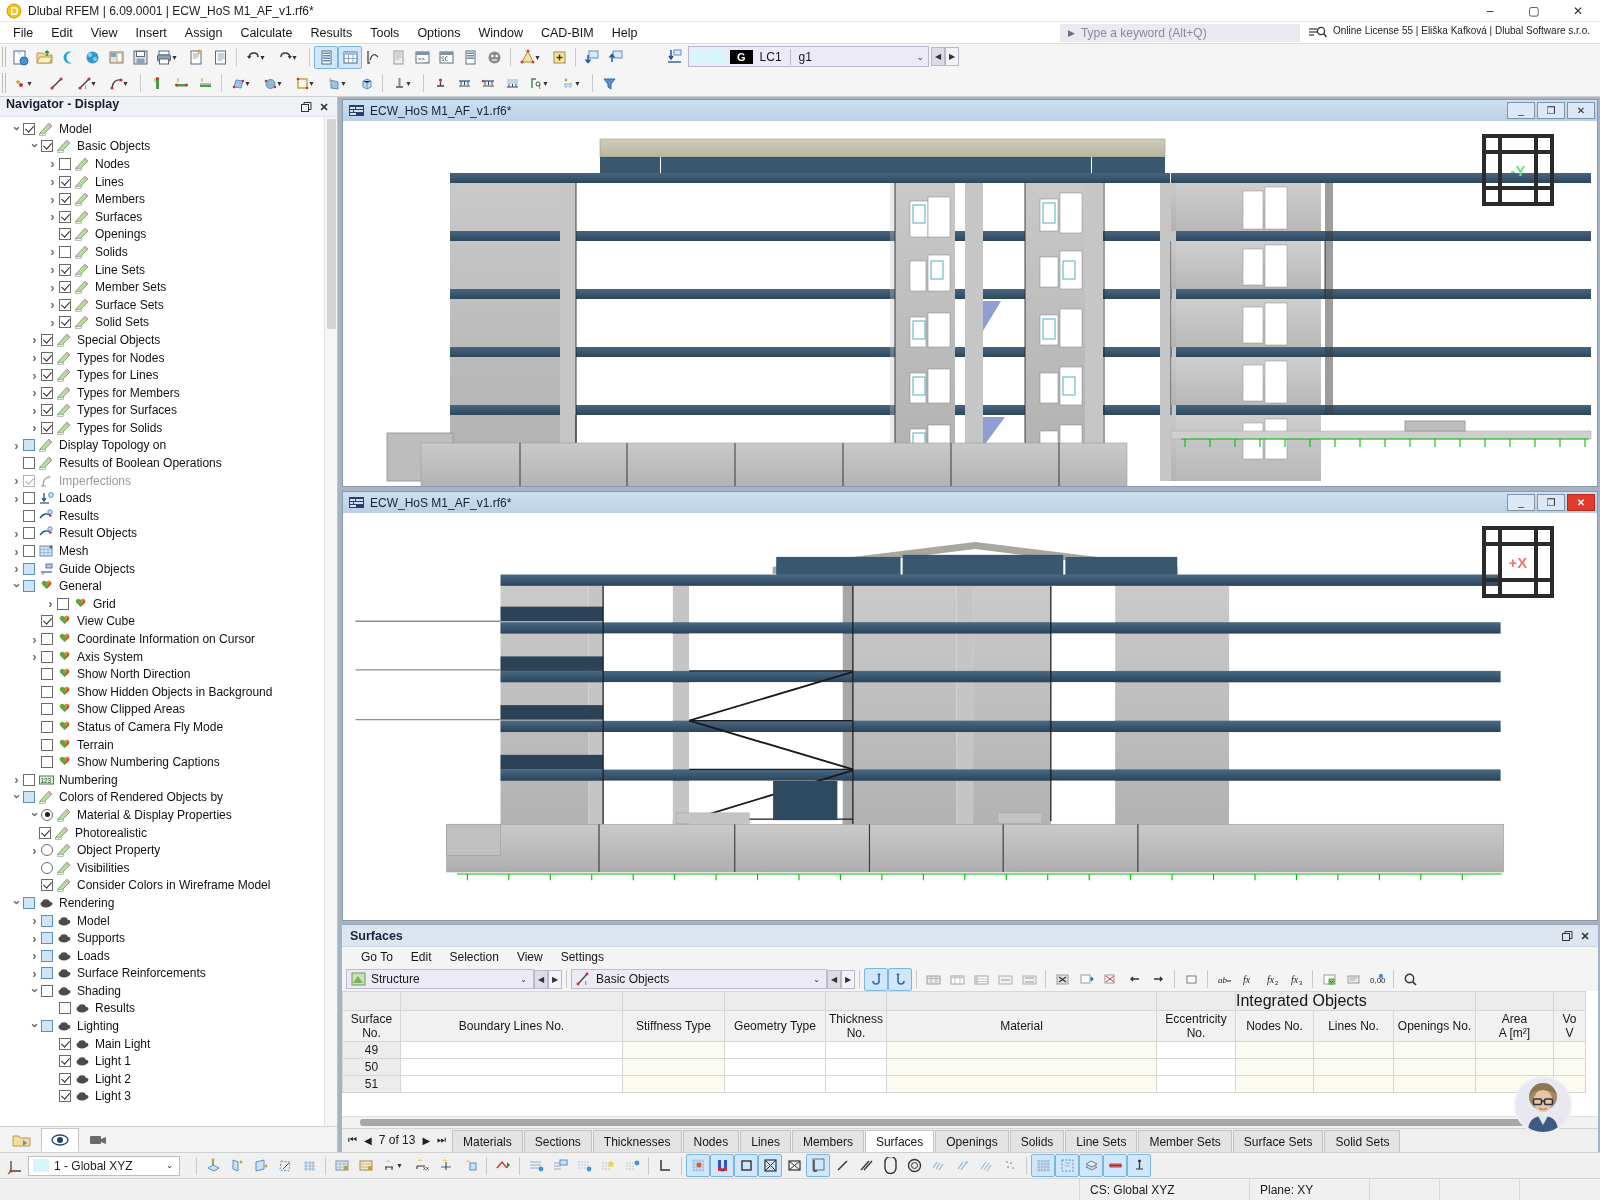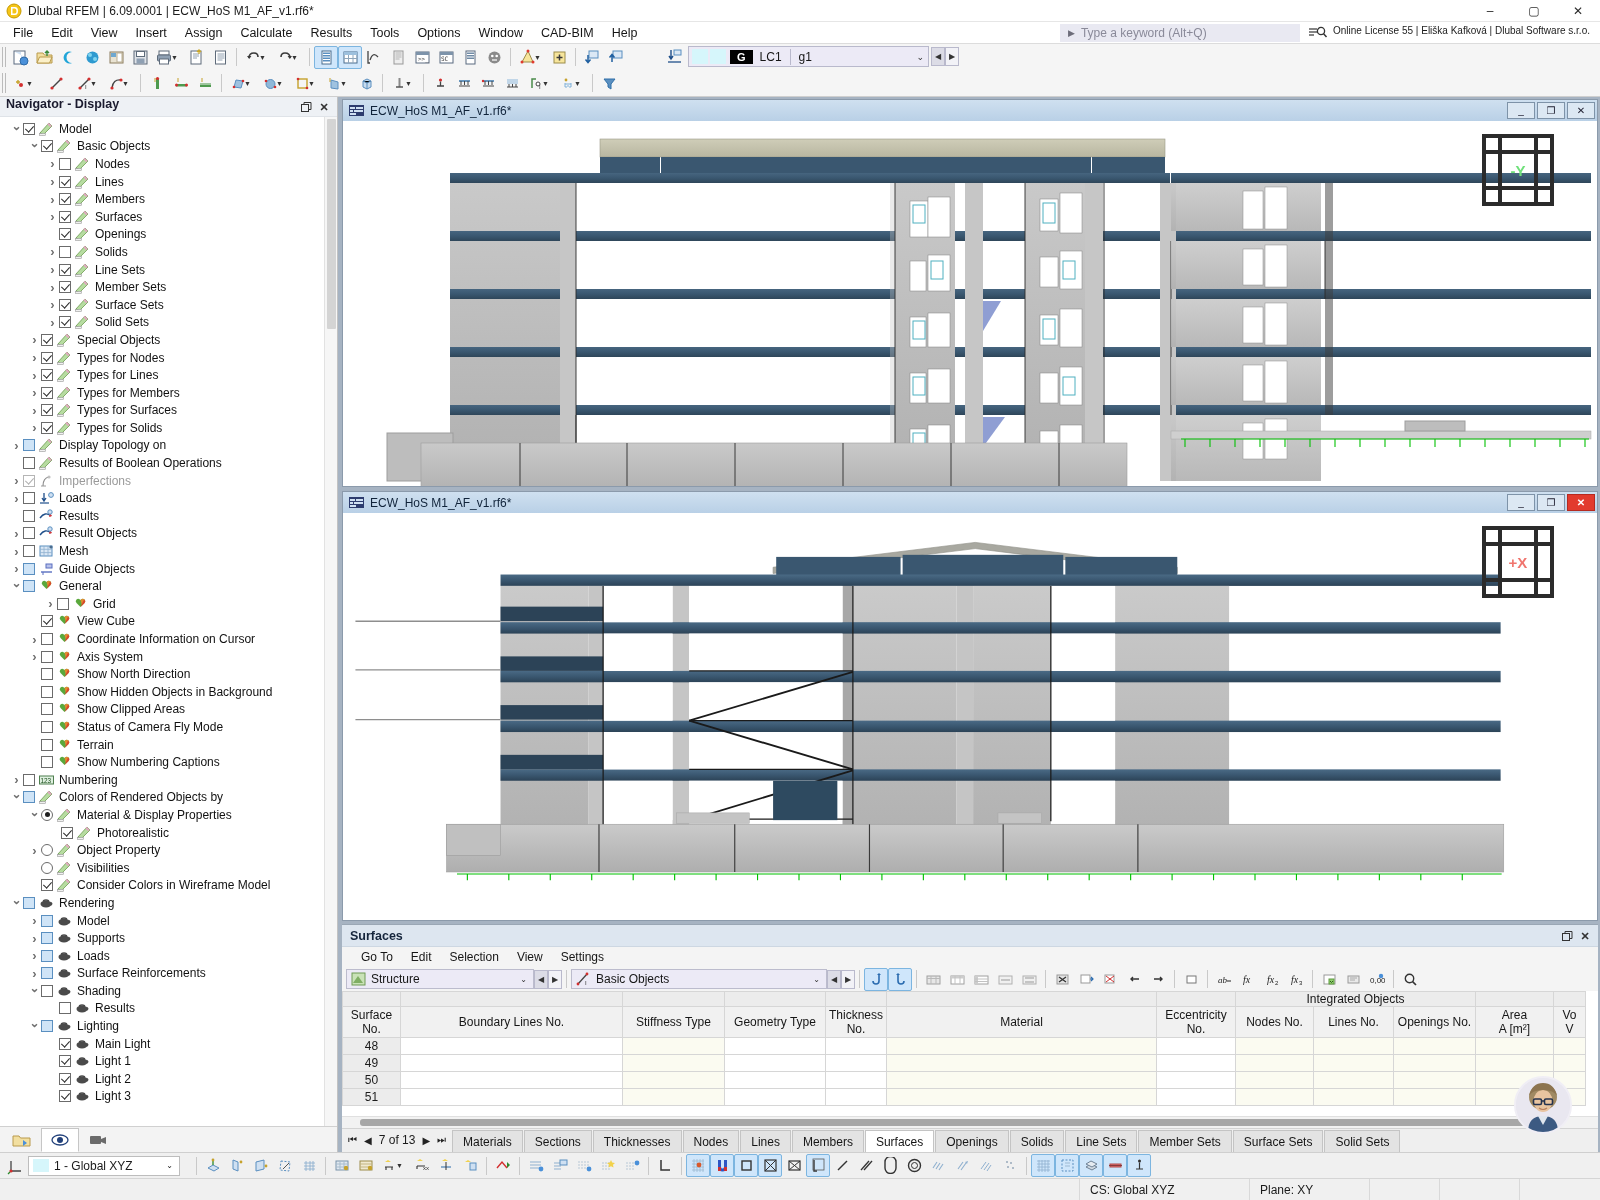--- a/index.html
+++ b/index.html
@@ -978,21 +978,21 @@
               <span class="exp open"></span>
               <span class="rb on"></span>
               <span class="ico"><svg width="15" height="14" viewBox="0 0 15 14">
                   <path d="M1 11L10 1l3 3-9 9z" fill="#b6dca0" stroke="#6d9a52" stroke-width="0.8"></path>
                   <path d="M9 1.5l3 3" stroke="#e0a8c0" stroke-width="2"></path>
                   <path d="M1 11l2.5 1" stroke="#6d9a52"></path>
                   <rect x="0.5" y="11.5" width="6" height="2" fill="#f0f0f0" stroke="#9a9a9a" stroke-width="0.6"></rect>
                 </svg></span>
               <span class="lbl">Material &amp; Display Properties</span>
             </div>
-            <div class="row" style="padding-left:48px">
+            <div class="row" style="padding-left:26px">
               <span class="exp"></span>
               <span class="cb checked"></span>
               <span class="ico"><svg width="15" height="14" viewBox="0 0 15 14">
                   <path d="M1 11L10 1l3 3-9 9z" fill="#b6dca0" stroke="#6d9a52" stroke-width="0.8"></path>
                   <path d="M9 1.5l3 3" stroke="#e0a8c0" stroke-width="2"></path>
                   <path d="M1 11l2.5 1" stroke="#6d9a52"></path>
                   <rect x="0.5" y="11.5" width="6" height="2" fill="#f0f0f0" stroke="#9a9a9a" stroke-width="0.6"></rect>
                 </svg></span>
               <span class="lbl">Photorealistic</span>
             </div>
@@ -1755,54 +1755,40 @@
             </colgroup>
             <thead>
               <tr class="grp">
                 <th></th>
                 <th></th>
                 <th></th>
                 <th></th>
                 <th></th>
                 <th></th>
                 <th></th>
-                <th colspan="3" style="text-align: center; height: 14px; font-size: 12px;">Integrated Objects</th>
+                <th colspan="3" style="text-align: left; height: 14px; font-size: 16px;">Integrated Objects</th>
                 <th></th>
                 <th></th>
               </tr>
               <tr class="hd">
                 <th><span>Surface</span><br><span>No.</span></th>
                 <th>Boundary Lines No.</th>
                 <th>Stiffness Type</th>
                 <th>Geometry Type</th>
                 <th><span>Thickness</span><br><span>No.</span></th>
                 <th>Material</th>
                 <th><span>Eccentricity</span><br><span>No.</span></th>
                 <th>Nodes No.</th>
                 <th>Lines No.</th>
                 <th>Openings No.</th>
                 <th><span>Area</span><br><span>A [m²]</span></th>
                 <th><span>Vo</span><br><span>V</span></th>
               </tr>
             </thead>
             <tbody>
-              <tr>
-                <td class="num">48</td>
-                <td class="wh"></td>
-                <td class="yl"></td>
-                <td class="wh"></td>
-                <td class="wh"></td>
-                <td class="yl"></td>
-                <td class="wh"></td>
-                <td class="yl"></td>
-                <td class="yl"></td>
-                <td class="yl"></td>
-                <td class="yl"></td>
-                <td class="yl"></td>
-              </tr>
               <tr>
                 <td class="num">49</td>
                 <td class="wh"></td>
                 <td class="yl"></td>
                 <td class="wh"></td>
                 <td class="wh"></td>
                 <td class="yl"></td>
                 <td class="wh"></td>
                 <td class="yl"></td>
                 <td class="yl"></td>

